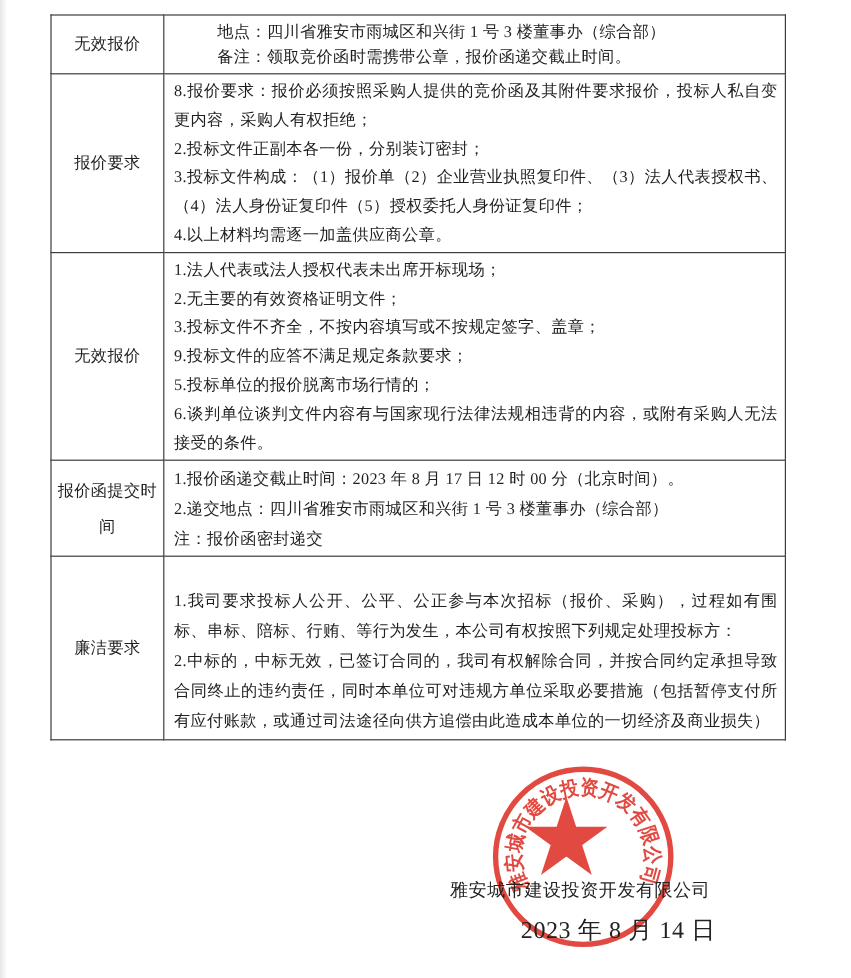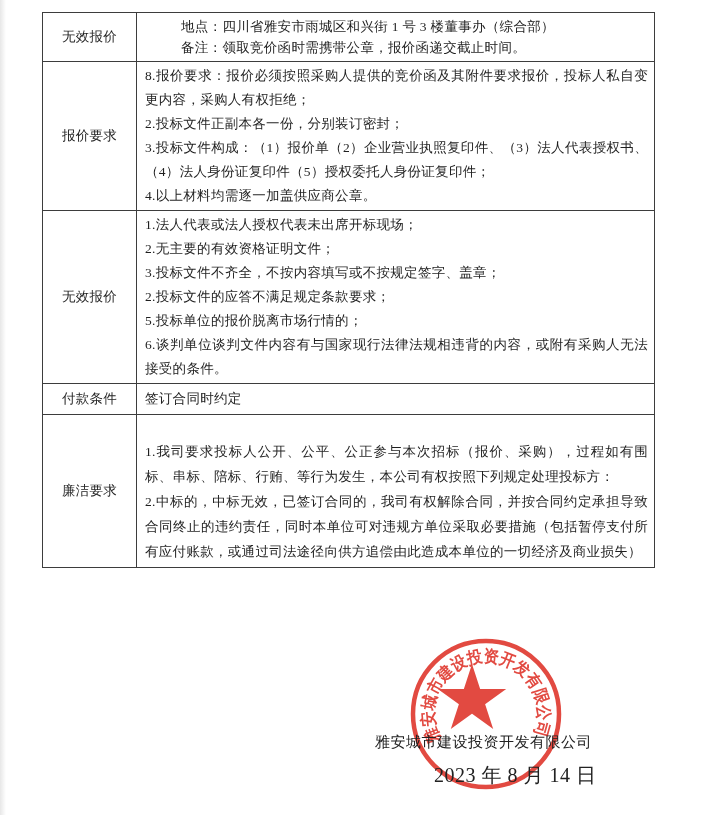--- a/index.html
+++ b/index.html
@@ -88,29 +88,31 @@
         <p>3.投标文件构成：（1）报价单（2）企业营业执照复印件、（3）法人代表授权书、（4）法人身份证复印件（5）授权委托人身份证复印件；</p>
         <p>4.以上材料均需逐一加盖供应商公章。</p>
       </td>
     </tr>
     <tr style="height:144px;">
       <td class="label-cell">无效报价</td>
       <td class="content-cell">
         <p>1.法人代表或法人授权代表未出席开标现场；</p>
         <p>2.无主要的有效资格证明文件；</p>
         <p>3.投标文件不齐全，不按内容填写或不按规定签字、盖章；</p>
-        <p>2.投标文件的应答不满足规定条款要求；</p>
+        <p>9.投标文件的应答不满足规定条款要求；</p>
         <p>5.投标单位的报价脱离市场行情的；</p>
         <p>6.谈判单位谈判文件内容有与国家现行法律法规相违背的内容，或附有采购人无法接受的条件。</p>
       </td>
     </tr>
-    <tr style="height:28px;">
-      <td class="label-cell">付款条件</td>
+    <tr class="row-submit" style="height:75px;">
+      <td class="label-cell">报价函提交时间</td>
       <td class="content-cell">
-        <p>签订合同时约定</p>
+        <p>1.报价函递交截止时间：2023 年 8 月 17 日  12 时 00 分（北京时间）。</p>
+        <p>2.递交地点：四川省雅安市雨城区和兴街 1 号 3 楼董事办（综合部）</p>
+        <p>注：报价函密封递交</p>
       </td>
     </tr>
     <tr class="row-integrity" style="height:153px;">
       <td class="label-cell">廉洁要求</td>
       <td class="content-cell">
         <p>1.我司要求投标人公开、公平、公正参与本次招标（报价、采购），过程如有围标、串标、陪标、行贿、等行为发生，本公司有权按照下列规定处理投标方：</p>
         <p>2.中标的，中标无效，已签订合同的，我司有权解除合同，并按合同约定承担导致合同终止的违约责任，同时本单位可对违规方单位采取必要措施（包括暂停支付所有应付账款，或通过司法途径向供方追偿由此造成本单位的一切经济及商业损失）</p>
       </td>
     </tr>
   </tbody>

